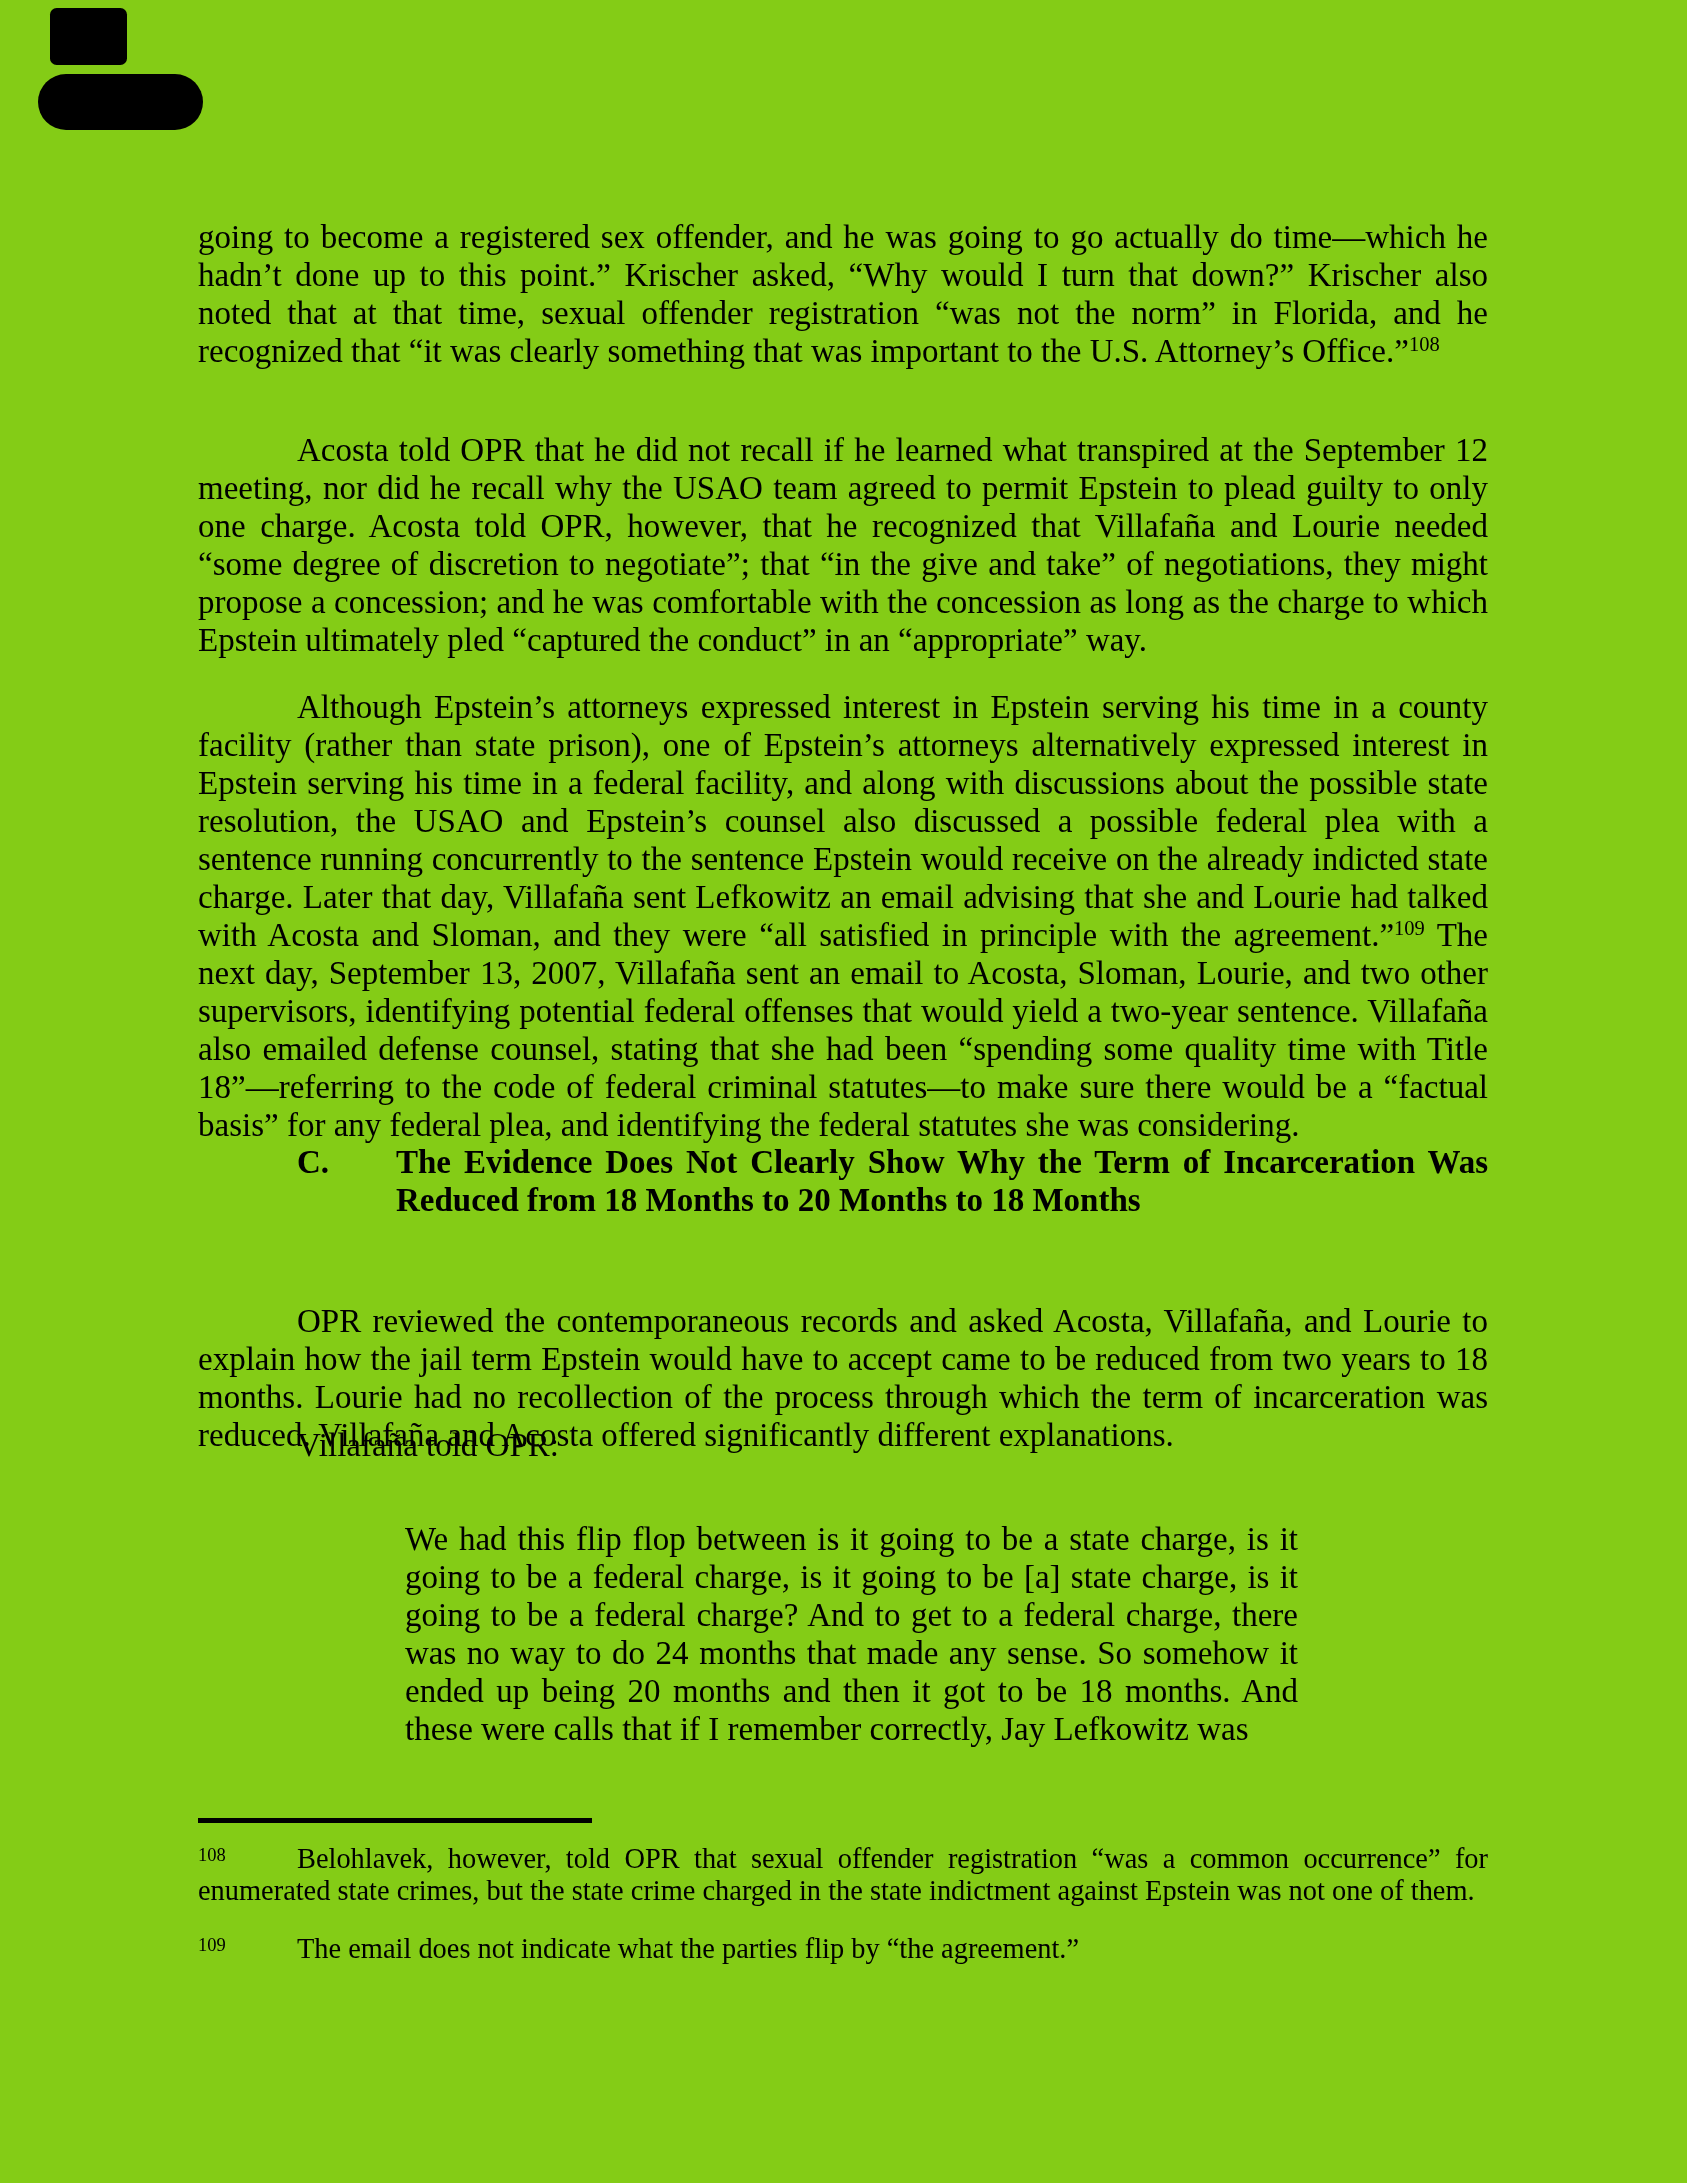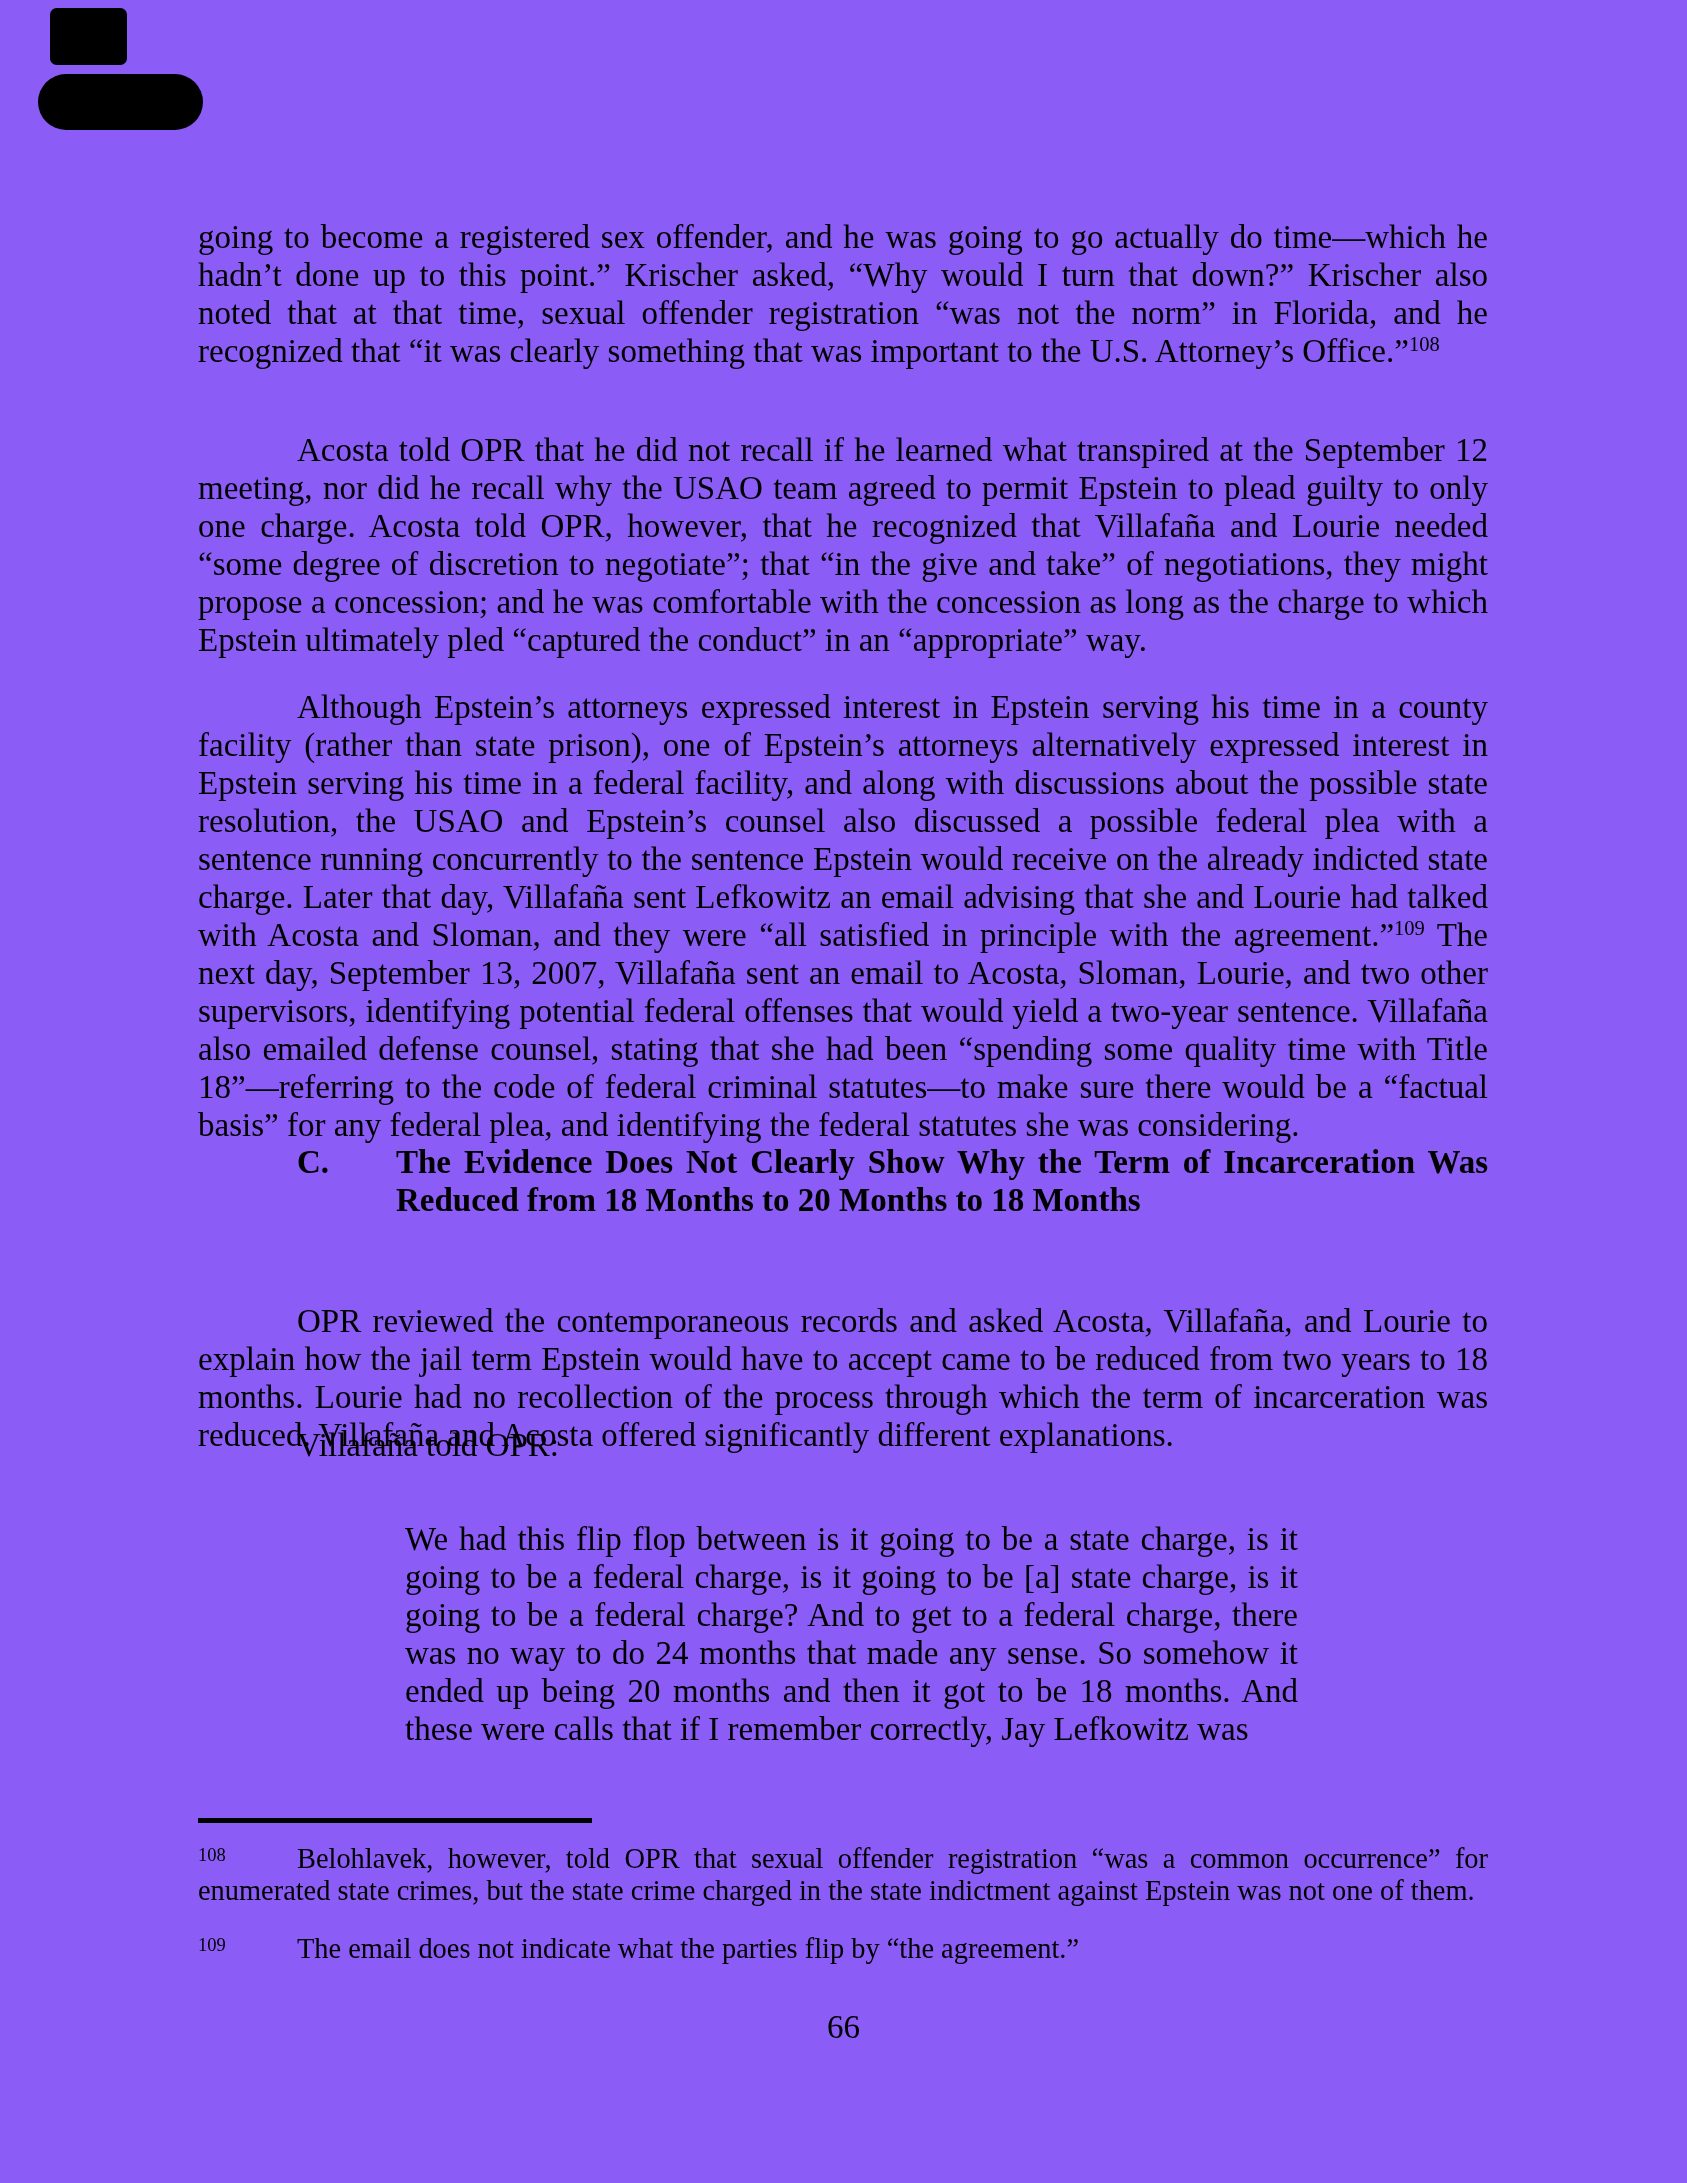--- a/index.html
+++ b/index.html
@@ -1,20 +1,20 @@
 <!DOCTYPE html>
 <html style="font-size:10.6px"><head>
 <meta charset="utf-8">
 <style>
   html, body { margin: 0; padding: 0; background: #ffffff; }
   .page {
     position: relative;
     width: 1687px;
     height: 2183px;
-    background: #8b5cf6;
+    background: #84cc16;
     color: #000000;
     font-family: "Liberation Serif", "DejaVu Serif", serif;
     overflow: hidden;
   }
   .block {
     position: absolute;
     left: 198px;
     width: 1290px;
     margin: 0;
     font-size: 33px;
@@ -102,16 +102,15 @@
   <div class="footnote" style="top:1843px">
     <sup class="fn-num">108</sup>
     <span class="fn-text">Belohlavek, however, told OPR that sexual offender registration “was a common occurrence” for enumerated state crimes, but the state crime charged in the state indictment against Epstein was not one of them.</span>
   </div>
 
   <div class="footnote" style="top:1933px">
     <sup class="fn-num">109</sup>
     <span class="fn-text">The email does not indicate what the parties flip by “the agreement.”</span>
   </div>
 
-  <div class="page-number">66</div>
 
 </div>
 
 
 </body></html>

